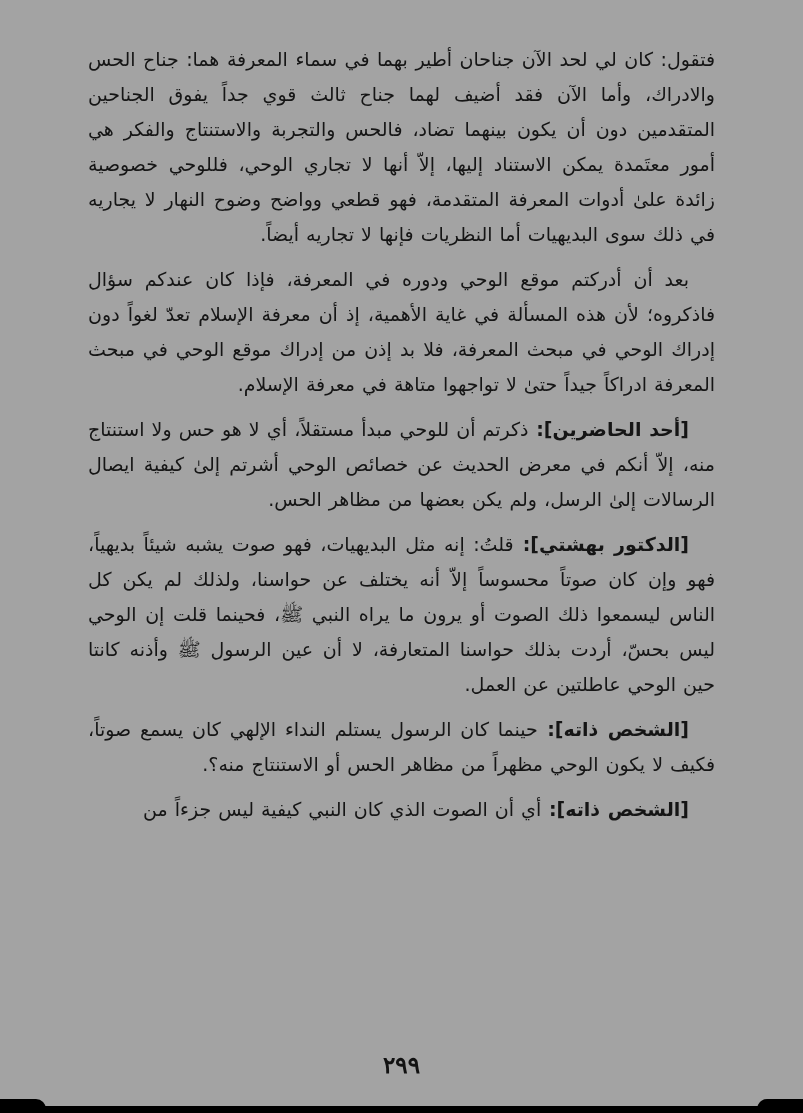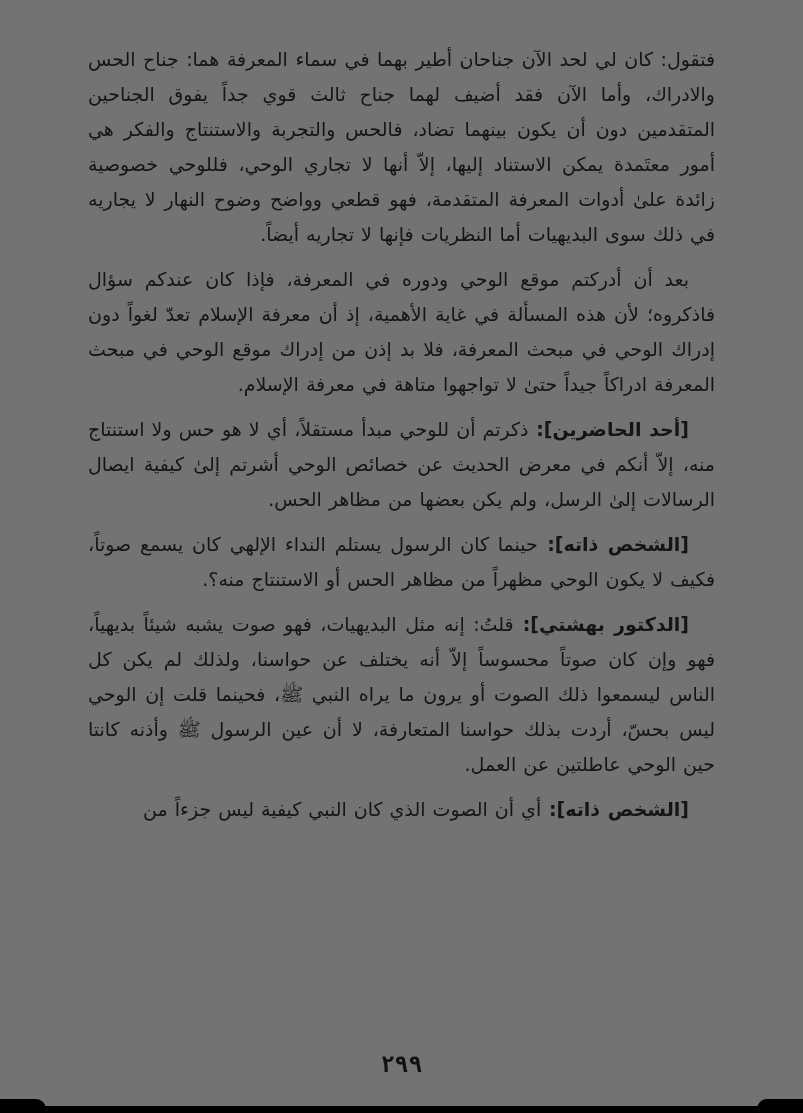--- a/index.html
+++ b/index.html
@@ -4,21 +4,21 @@
 <style>
   html, body {
     margin: 0;
     padding: 0;
     background: #e8e8e8;
   }
   .page {
     position: relative;
     width: 803px;
     height: 1113px;
-    background: #737373;
+    background: #a3a3a3;
     overflow: hidden;
     font-family: "DejaVu Sans", sans-serif;
     color: #151515;
   }
   .text-block {
     direction: rtl;
     position: absolute;
     top: 42px;
     right: 88px;
     left: 88px;
@@ -40,21 +40,21 @@
   }
   .page-number {
     position: absolute;
     bottom: 34px;
     left: 0;
     width: 100%;
     text-align: center;
     direction: rtl;
     font-size: 23px;
     font-weight: bold;
-    font-family: Liberation Mono, monospace;
+    font-family: Liberation Serif, serif;
     color: #111;
   }
   .scan-bar {
     position: absolute;
     bottom: 0;
     left: 0;
     right: 0;
     height: 7px;
     background: #000;
   }
@@ -84,23 +84,23 @@
 
   <div class="text-block">
 
     <p class="first"><span class="speaker"></span><span>فتقول: كان لي لحد الآن جناحان أطير بهما في سماء المعرفة هما: جناح الحس والادراك، وأما الآن فقد أضيف لهما جناح ثالث قوي جداً يفوق الجناحين المتقدمين دون أن يكون بينهما تضاد، فالحس والتجربة والاستنتاج والفكر هي أمور معتَمدة يمكن الاستناد إليها، إلاّ أنها لا تجاري الوحي، فللوحي خصوصية زائدة علىٰ أدوات المعرفة المتقدمة، فهو قطعي وواضح وضوح النهار لا يجاريه في ذلك سوى البديهيات أما النظريات فإنها لا تجاريه أيضاً.</span></p>
 
     <p><span class="speaker"></span><span>بعد أن أدركتم موقع الوحي ودوره في المعرفة، فإذا كان عندكم سؤال فاذكروه؛ لأن هذه المسألة في غاية الأهمية، إذ أن معرفة الإسلام تعدّ لغواً دون إدراك الوحي في مبحث المعرفة، فلا بد إذن من إدراك موقع الوحي في مبحث المعرفة ادراكاً جيداً حتىٰ لا تواجهوا متاهة في معرفة الإسلام.</span></p>
 
     <p><span class="speaker">[أحد الحاضرين]: </span><span>ذكرتم أن للوحي مبدأ مستقلاً، أي لا هو حس ولا استنتاج منه، إلاّ أنكم في معرض الحديث عن خصائص الوحي أشرتم إلىٰ كيفية ايصال الرسالات إلىٰ الرسل، ولم يكن بعضها من مظاهر الحس.</span></p>
 
 
+    <p><span class="speaker">[الدكتور بهشتي]: </span><span>قلتُ: إنه مثل البديهيات، فهو صوت يشبه شيئاً بديهياً، فهو وإن كان صوتاً محسوساً إلاّ أنه يختلف عن حواسنا، ولذلك لم يكن كل الناس ليسمعوا ذلك الصوت أو يرون ما يراه النبي ﷺ، فحينما قلت إن الوحي ليس بحسّ، أردت بذلك حواسنا المتعارفة، لا أن عين الرسول ﷺ وأذنه كانتا حين الوحي عاطلتين عن العمل.</span></p>
+
     <p><span class="speaker">[الشخص ذاته]: </span><span>حينما كان الرسول يستلم النداء الإلهي كان يسمع صوتاً، فكيف لا يكون الوحي مظهراً من مظاهر الحس أو الاستنتاج منه؟.</span></p>
-
-    <p><span class="speaker">[الدكتور بهشتي]: </span><span>قلتُ: إنه مثل البديهيات، فهو صوت يشبه شيئاً بديهياً، فهو وإن كان صوتاً محسوساً إلاّ أنه يختلف عن حواسنا، ولذلك لم يكن كل الناس ليسمعوا ذلك الصوت أو يرون ما يراه النبي ﷺ، فحينما قلت إن الوحي ليس بحسّ، أردت بذلك حواسنا المتعارفة، لا أن عين الرسول ﷺ وأذنه كانتا حين الوحي عاطلتين عن العمل.</span></p>
 
     <p><span class="speaker">[الشخص ذاته]: </span><span>أي أن الصوت الذي كان النبي كيفية ليس جزءاً من</span></p>
 
   </div>
 
   <div class="page-number">٢٩٩</div>
 
   <div class="scan-bar"></div>
   <div class="scan-corner-left"></div>
   <div class="scan-corner-right"></div>

